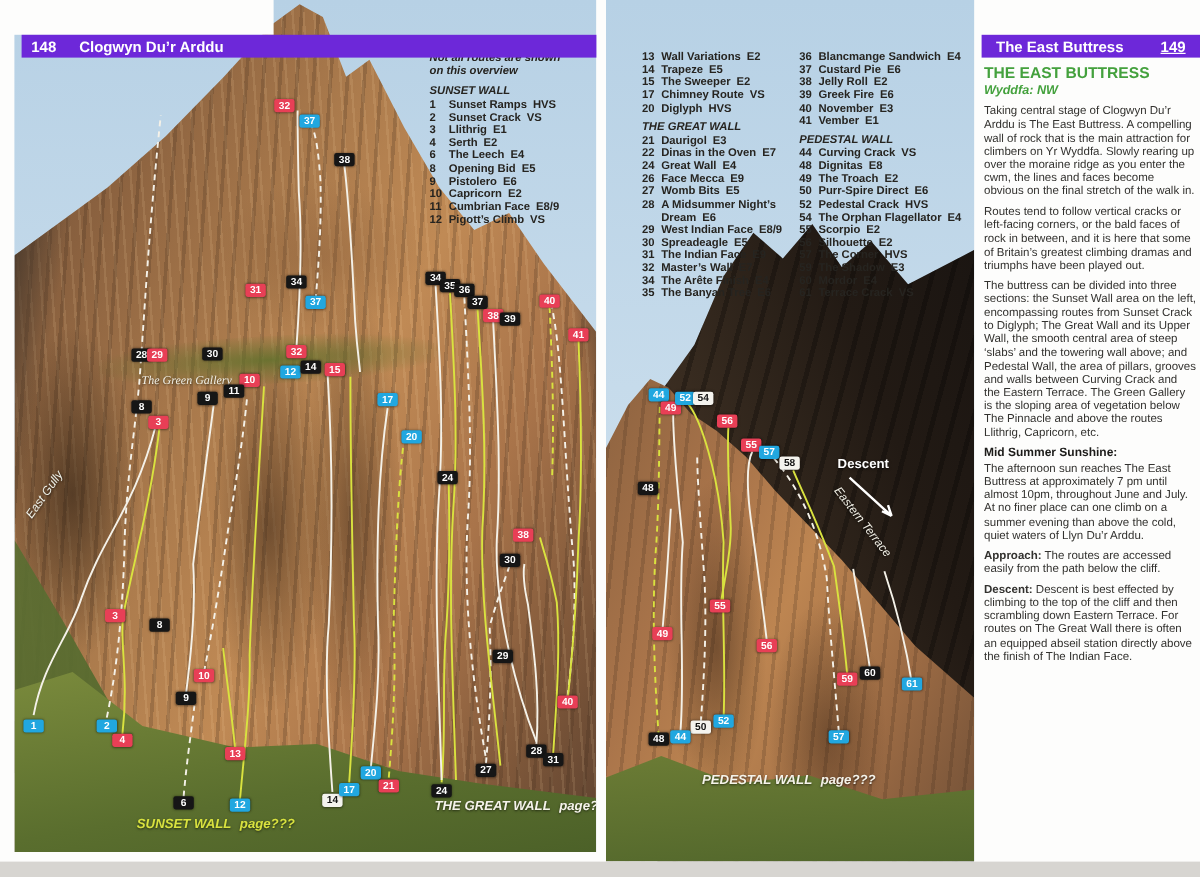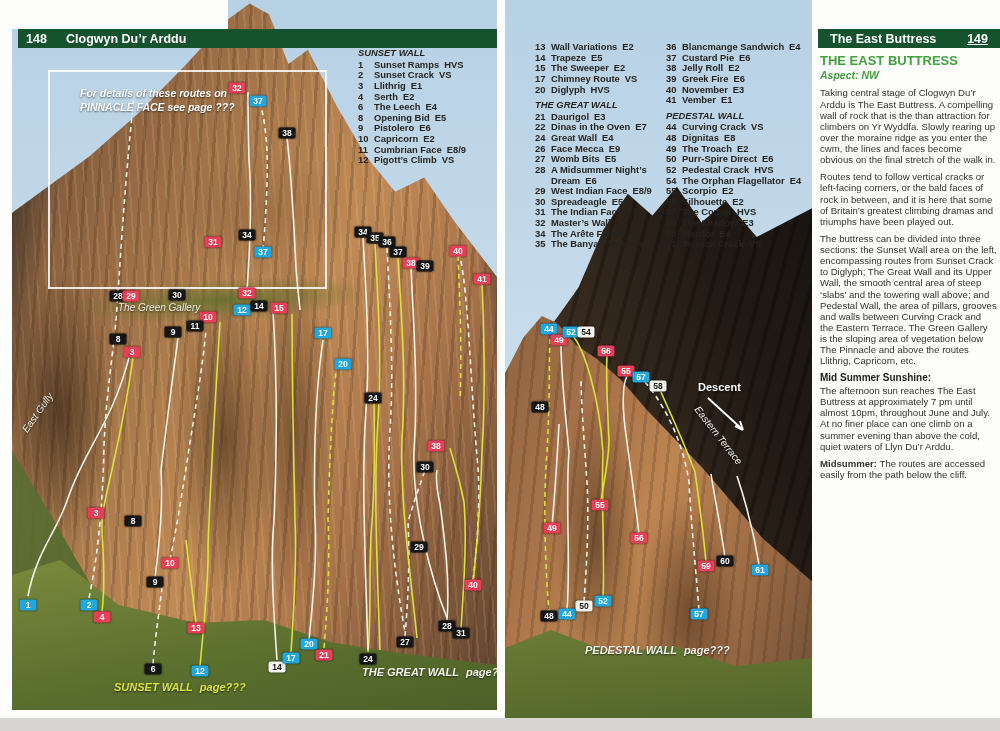--- a/index.html
+++ b/index.html
@@ -56,21 +56,21 @@
   .wall-label .pg{margin-left:7px;}
   .lbl-sunset{color:#d9e23f;}
   .lbl-gallery{position:absolute;font-style:italic;color:#f2f0e6;font-size:10px;text-shadow:0 1px 2px rgba(0,0,0,.6);white-space:nowrap;}
   .lbl-gully{position:absolute;font-style:italic;color:#eef0e8;font-size:10px;transform:rotate(-55deg);transform-origin:left top;text-shadow:0 1px 2px rgba(0,0,0,.6);white-space:nowrap;}
   .lbl-descent{position:absolute;font-weight:bold;color:#fff;font-size:11px;text-shadow:0 1px 2px rgba(0,0,0,.7);white-space:nowrap;}
   .lbl-terrace{position:absolute;font-style:italic;color:#f2f0e6;font-size:10px;transform:rotate(52deg);transform-origin:left top;text-shadow:0 1px 2px rgba(0,0,0,.7);white-space:nowrap;}
   
   .pin-box{position:absolute;left:36px;top:70px;width:275px;height:215px;border:2px solid rgba(255,255,255,.85);}
   .pin-box-text{position:absolute;left:30px;top:14px;font-style:italic;font-weight:bold;color:#fff;font-size:10.5px;line-height:1.35;text-shadow:0 1px 2px rgba(0,0,0,.55);white-space:nowrap;}
   
-  .bar{position:absolute;top:29px;height:19px;background:#14532d;color:#fff;font-weight:bold;font-size:12.5px;display:flex;align-items:center;}
+  .bar{position:absolute;top:29px;height:19px;background:#6d28d9;color:#fff;font-weight:bold;font-size:12.5px;display:flex;align-items:center;}
   #bar-left{left:18px;width:479px;}
   #bar-right{left:818px;width:182px;}
   .bar .num{padding:0 0 0 8px;width:34px;}
   .bar .ttl{padding-left:6px;}
   #bar-right .ttl{padding-left:12px;flex:1;}
   #bar-right .num{width:auto;padding-right:12px;text-decoration:underline;}
   .cover{position:absolute;background:#fdfdfc;}
   
   .route-list{position:absolute;color:#262420;font-size:9.4px;font-weight:bold;line-height:1.13;}
   .route-note{font-style:italic;margin-bottom:6px;}
@@ -123,29 +123,23 @@
         <path d="M251,250 C254,216 256,180 255,150 C253,120 250,108 247,104" fill="none" stroke="#f4f1e8" stroke-width="1.6" stroke-dasharray="5,4"></path>
         <path d="M275,138 C280,180 282,230 284,268 C286,296 288,306 288,310" fill="none" stroke="#f4f1e8" stroke-width="1.6"></path>
         <path d="M351,238 C354,290 358,350 354,410 C350,470 352,530 356,650" fill="none" stroke="#f4f1e8" stroke-width="1.6"></path>
         <path d="M363,244 C366,300 370,360 366,420 C362,480 364,540 368,650" fill="none" stroke="#d9e23f" stroke-width="1.6"></path>
         <path d="M375,248 C378,310 382,370 378,430 C374,490 380,560 393,632" fill="none" stroke="#f4f1e8" stroke-width="1.6" stroke-dasharray="5,4"></path>
         <path d="M386,258 C390,320 394,380 390,440 C388,500 398,570 405,638" fill="none" stroke="#d9e23f" stroke-width="1.6"></path>
         <path d="M399,268 C402,330 406,390 402,450 C400,510 420,580 435,618" fill="none" stroke="#f4f1e8" stroke-width="1.6"></path>
         <path d="M446,256 C448,300 450,350 448,400" fill="none" stroke="#d9e23f" stroke-width="1.6" stroke-dasharray="5,4"></path>
       </svg>
 
-    <div class="pin-box">
-      <div class="pin-box-text">
-        <div>For details of these routes on</div>
-        <div>PINNACLE FACE see page ???</div>
-      </div>
-    </div>
 
     <div class="lbl-gully" style="left:8px;top:428px;">East Gully</div>
-    <div class="lbl-gallery" style="left:106px;top:302px;">The Green Gallery</div>
+    <div class="lbl-gallery" style="left:106px;top:312px;font-family:Liberation Serif, serif;">The Green Gallery</div>
     <div class="wall-label lbl-sunset" style="left:102px;top:681px;">
       <span>SUNSET WALL</span><span class="pg">page???</span>
     </div>
     <div class="wall-label" style="left:330px;top:666px;margin-left:20px;">
       <span>THE GREAT WALL</span><span class="pg">page???</span>
     </div>
 
     <div>
         <span class="mk mk-r" style="left: 225px; top: 88px;">32</span>
         <span class="mk mk-c" style="left: 246px; top: 101px;">37</span>
@@ -194,20 +188,24 @@
         <span class="mk mk-c" style="left: 279px; top: 658px;">17</span>
         <span class="mk mk-c" style="left: 297px; top: 644px;">20</span>
         <span class="mk mk-r" style="left: 312px; top: 655px;">21</span>
         <span class="mk mk-k" style="left: 356px; top: 659px;">24</span>
         <span class="mk mk-k" style="left: 393px; top: 642px;">27</span>
         <span class="mk mk-k" style="left: 435px; top: 626px;">28</span>
         <span class="mk mk-k" style="left: 449px; top: 633px;">31</span>
       </div>
 
     <div class="route-list" style="left:346px;top:43px;width:142px;">
+      <div class="route-note">
+        <div>Not all routes are shown</div>
+        <div>on this overview</div>
+      </div>
       <div>
           <div class="rl-head">SUNSET WALL</div>
           <div class="rl-item">
             <span class="rn">1</span>
             <span class="rm">Sunset Ramps<span class="rg">HVS</span></span>
           </div>
           <div class="rl-item">
             <span class="rn">2</span>
             <span class="rm">Sunset Crack<span class="rg">VS</span></span>
           </div>
@@ -460,27 +458,28 @@
     <span class="num">148</span>
     <span class="ttl">Clogwyn Du’r Arddu</span>
   </div>
   <div class="bar" id="bar-right">
     <span class="ttl">The East Buttress</span>
     <span class="num">149</span>
   </div>
 
   <div id="sidebar">
     <h2>THE EAST BUTTRESS</h2>
-    <div class="aspect">Aspect: NW</div>
+    <div class="aspect">Wyddfa: NW</div>
     <div>
-        <p>Taking central stage of Clogwyn Du’r Arddu is The East Buttress. A compelling wall of rock that is the than attraction for climbers on Yr Wyddfa. Slowly rearing up over the moraine ridge as you enter the cwm, the lines and faces become obvious on the final stretch of the walk in.</p>
+        <p>Taking central stage of Clogwyn Du’r Arddu is The East Buttress. A compelling wall of rock that is the main attraction for climbers on Yr Wyddfa. Slowly rearing up over the moraine ridge as you enter the cwm, the lines and faces become obvious on the final stretch of the walk in.</p>
         <p>Routes tend to follow vertical cracks or left-facing corners, or the bald faces of rock in between, and it is here that some of Britain’s greatest climbing dramas and triumphs have been played out.</p>
         <p>The buttress can be divided into three sections: the Sunset Wall area on the left, encompassing routes from Sunset Crack to Diglyph; The Great Wall and its Upper Wall, the smooth central area of steep ‘slabs’ and the towering wall above; and Pedestal Wall, the area of pillars, grooves and walls between Curving Crack and the Eastern Terrace. The Green Gallery is the sloping area of vegetation below The Pinnacle and above the routes Llithrig, Capricorn, etc.</p>
       </div>
     <h3>Mid Summer Sunshine:</h3>
     <div>
         <p>The afternoon sun reaches The East Buttress at approximately 7 pm until almost 10pm, throughout June and July. At no finer place can one climb on a summer evening than above the cold, quiet waters of Llyn Du’r Arddu.</p>
       </div>
-    <p><b>Midsummer:</b> <span>The routes are accessed easily from the path below the cliff.</span></p>
+    <p><b>Approach:</b> <span>The routes are accessed easily from the path below the cliff.</span></p>
+    <p><b>Descent:</b> <span>Descent is best effected by climbing to the top of the cliff and then scrambling down Eastern Terrace. For routes on The Great Wall there is often an equipped abseil station directly above the finish of The Indian Face.</span></p>
   </div>
 
   <div class="bottom-edge"></div>
 </div>
 
 </body></html>

